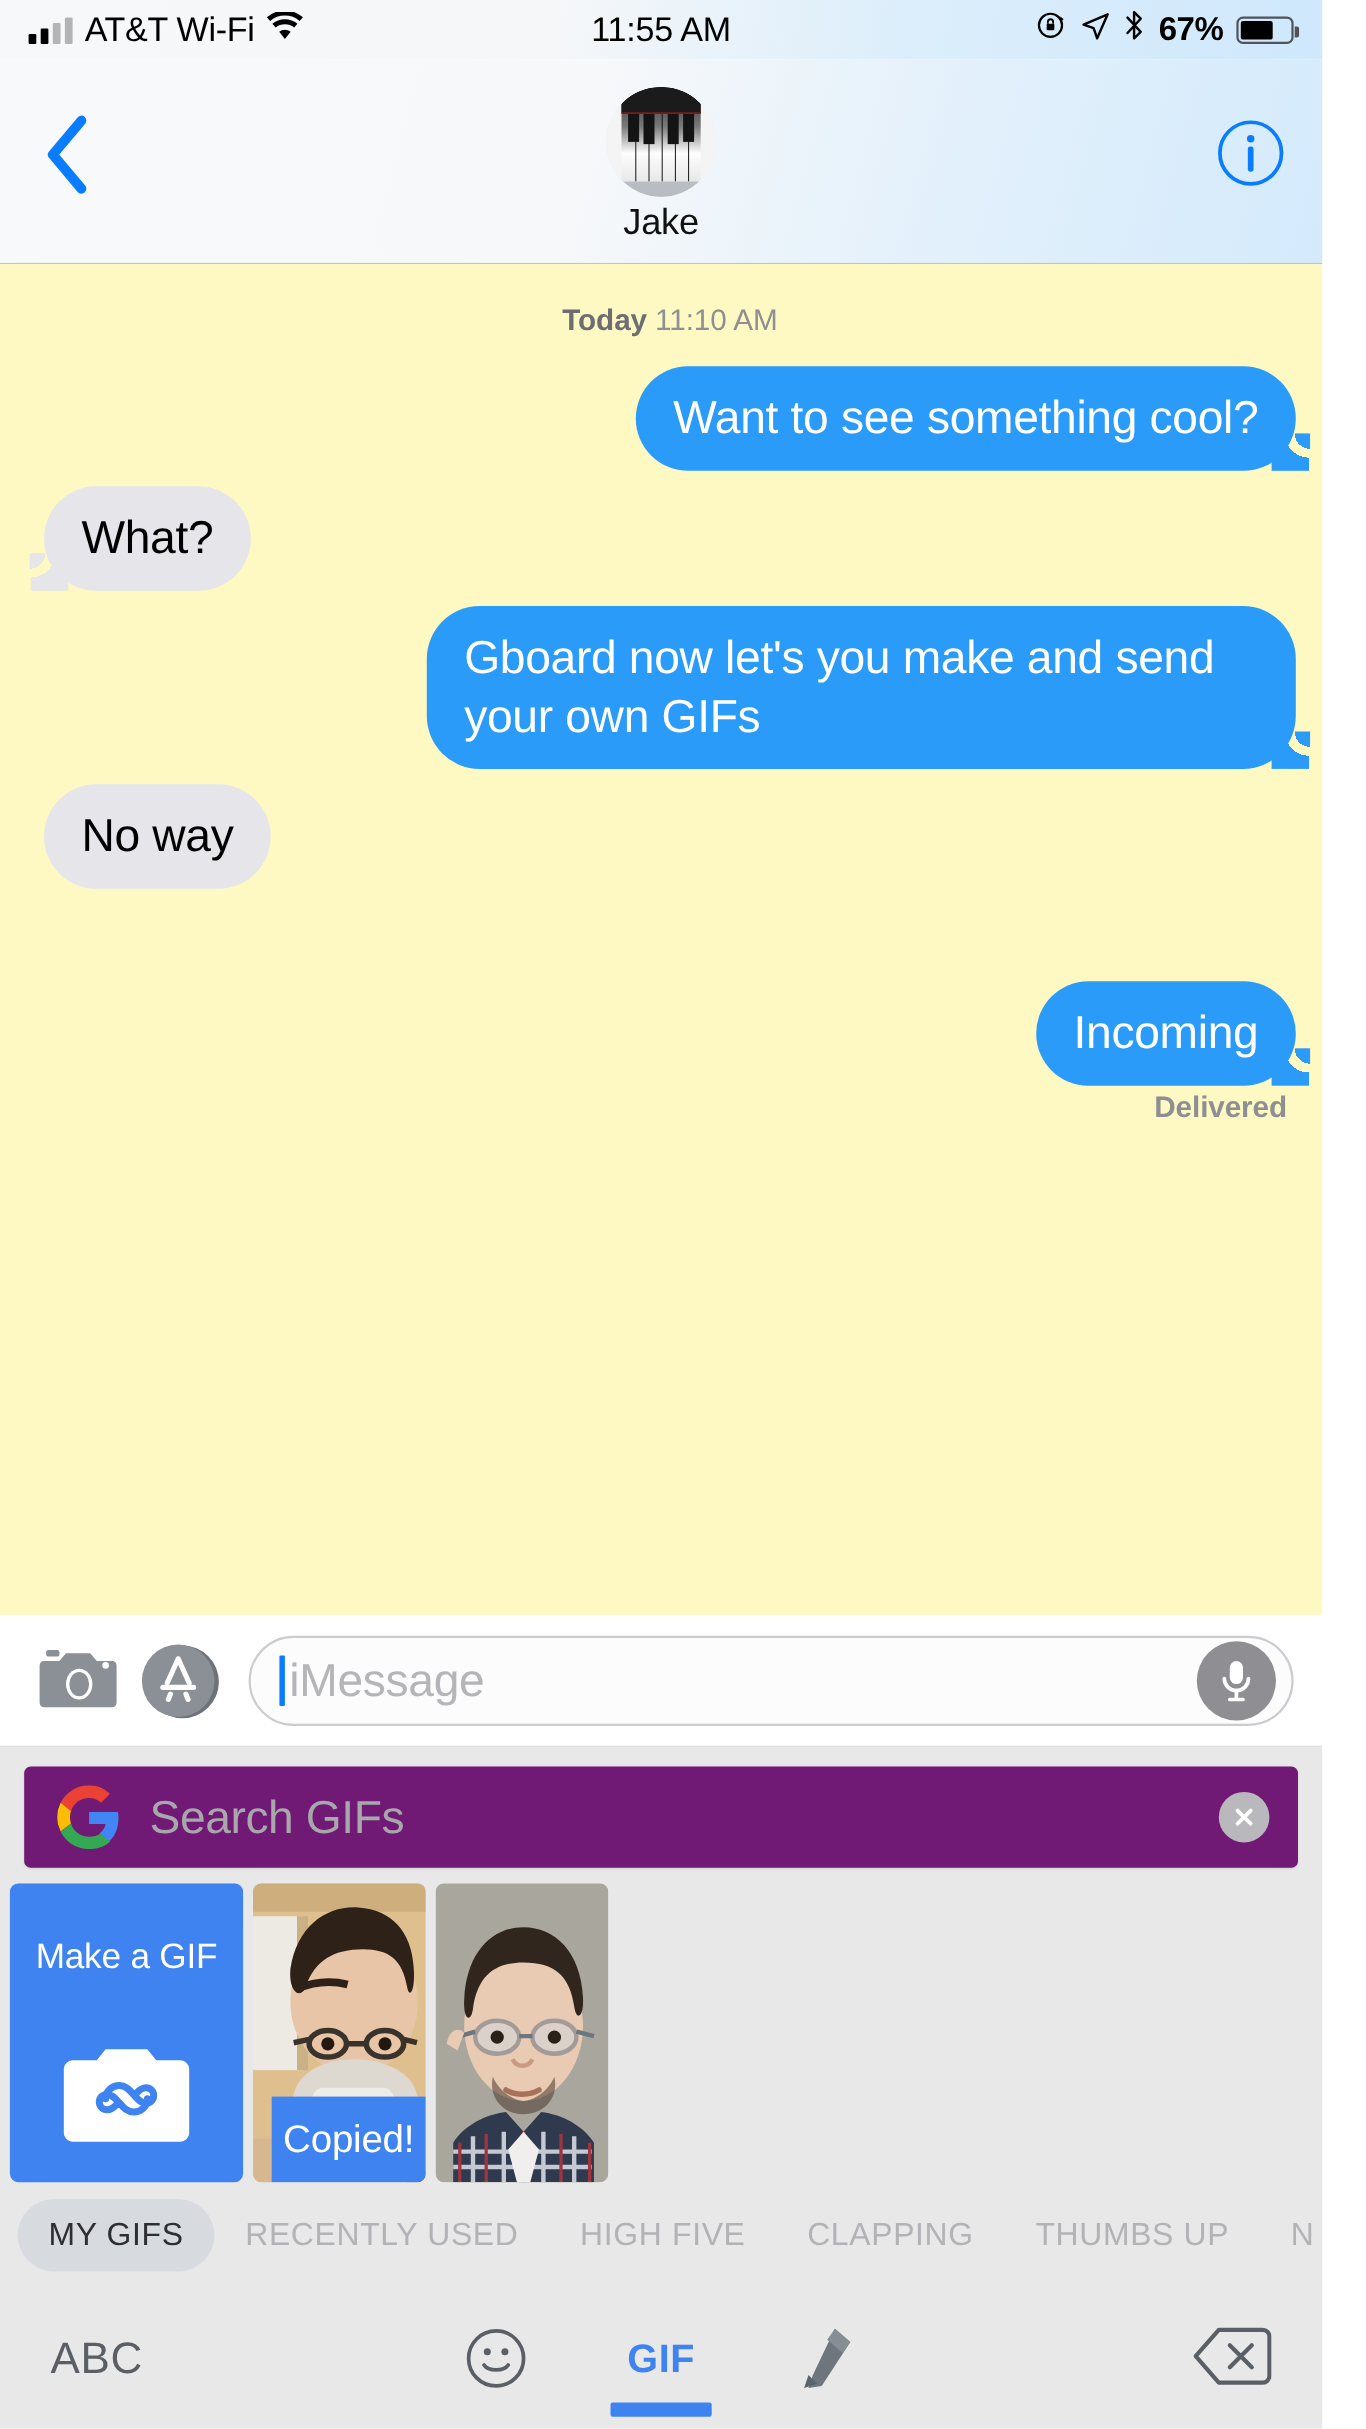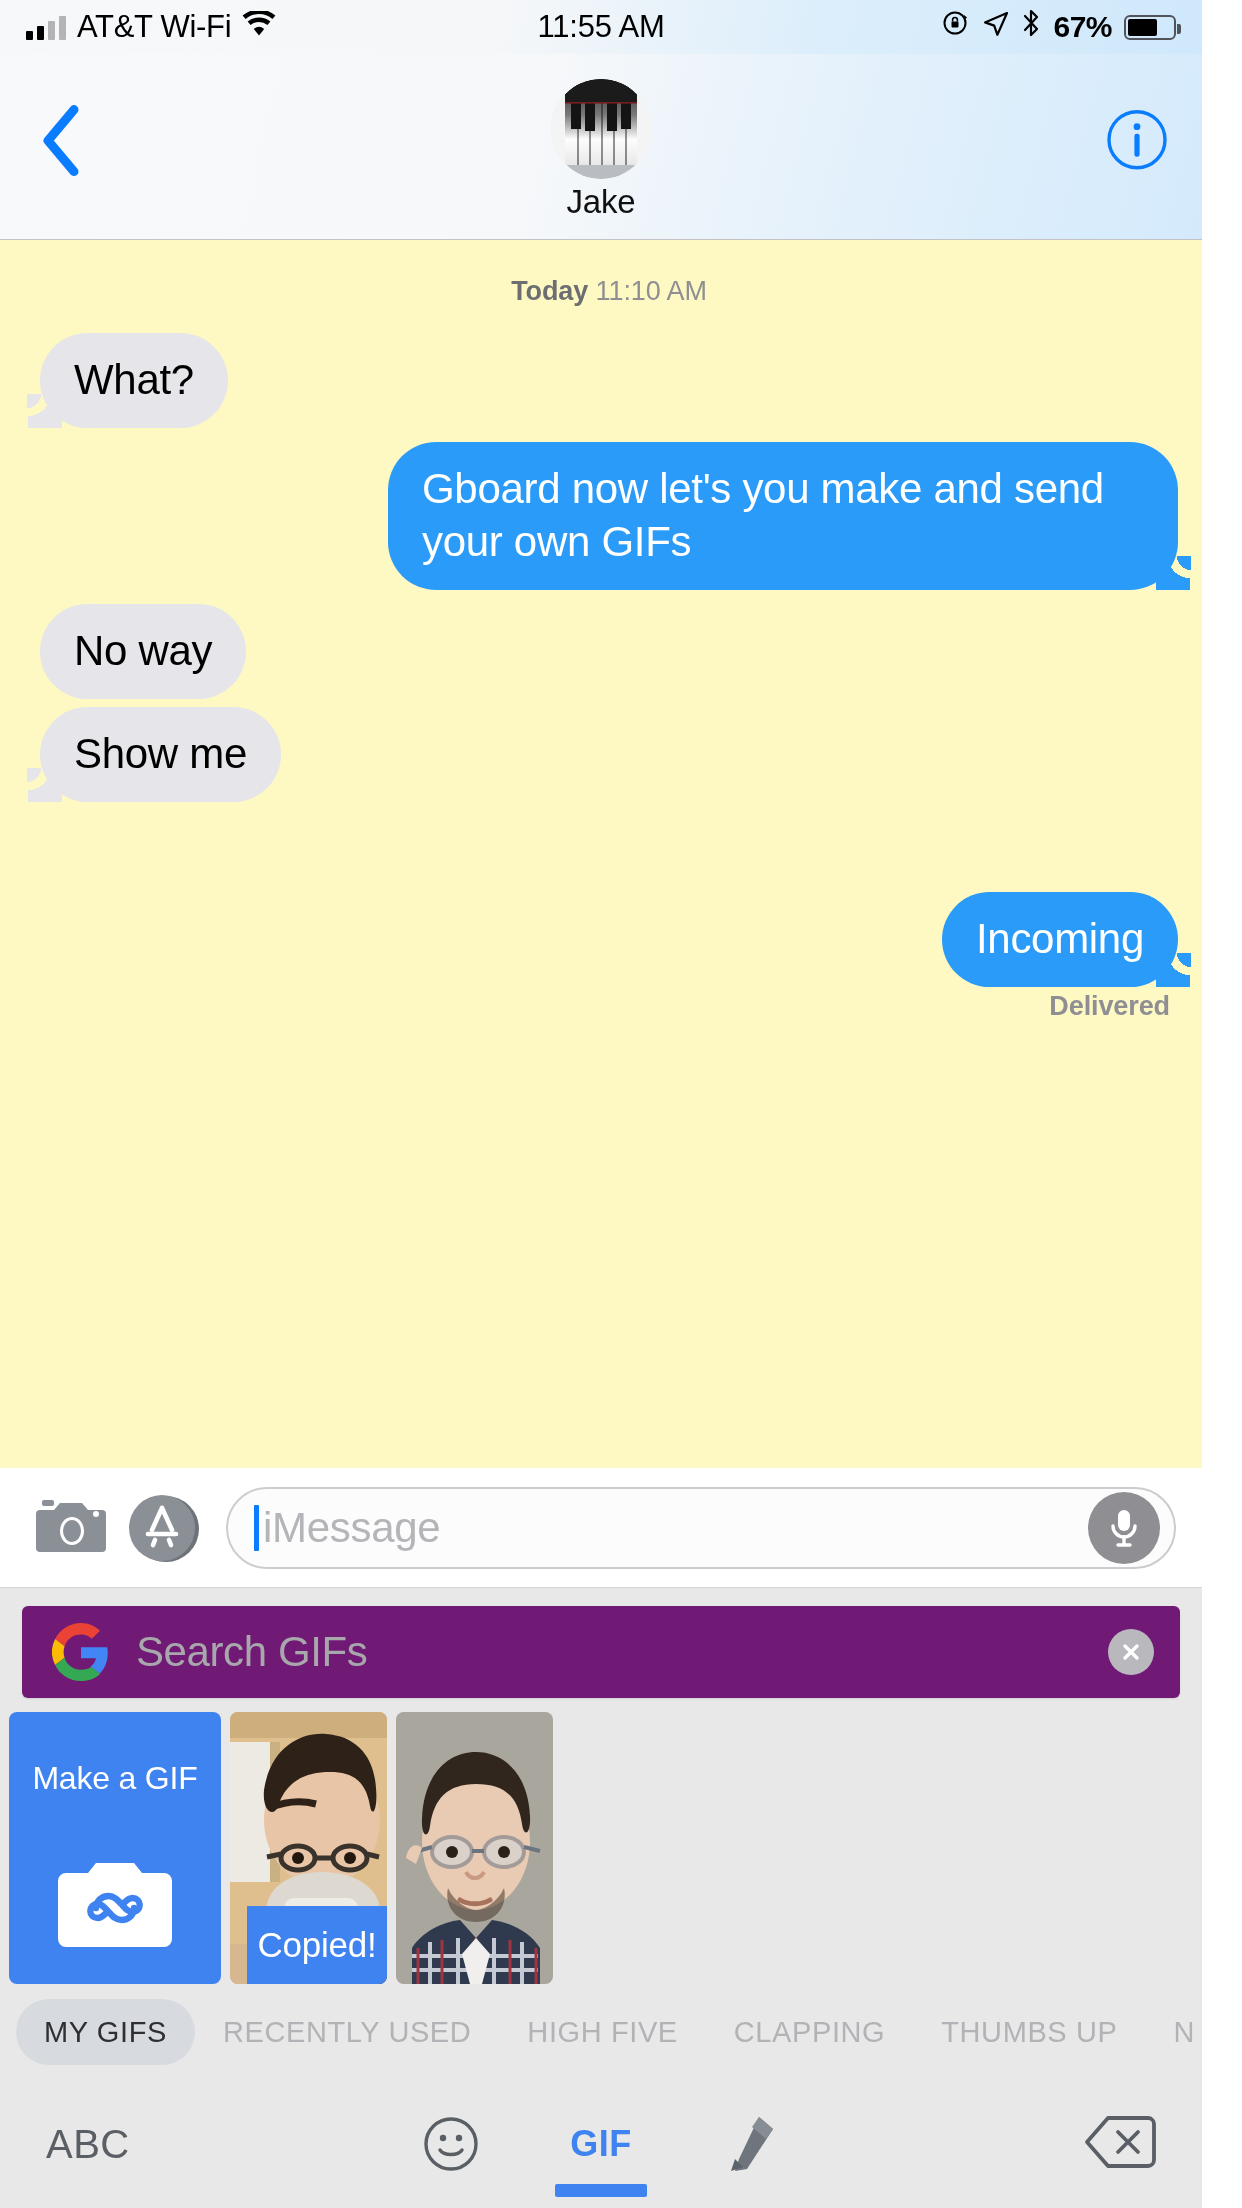--- a/index.html
+++ b/index.html
@@ -267,36 +267,36 @@
       </svg>
     </div>
   </div>
 
   <div class="convo">
     <div class="daystamp">
       <b>Today</b>
       <span>11:10 AM</span>
     </div>
 
+    <div class="row out">
+      <div class="bubble out tail">Want to see something cool?</div>
+    </div>
 
     <div class="row in">
       <div class="bubble in tail">What?</div>
     </div>
 
     <div class="row out">
       <div class="bubble out tail" style="max-width:790px;">Gboard now let's you make and send your own GIFs</div>
     </div>
 
     <div class="row in" style="margin-bottom:8px;">
       <div class="bubble in">No way</div>
     </div>
 
-    <div class="row in">
-      <div class="bubble in tail">Show me</div>
-    </div>
 
     <div class="row out" style="margin-top:76px;margin-bottom:6px;">
       <div class="bubble out tail">Incoming</div>
     </div>
     <div class="receipt">Delivered</div>
   </div>
 
   <div class="inputbar">
     <div class="tb-icon">
       <svg width="76" height="64" viewBox="0 0 76 64">

